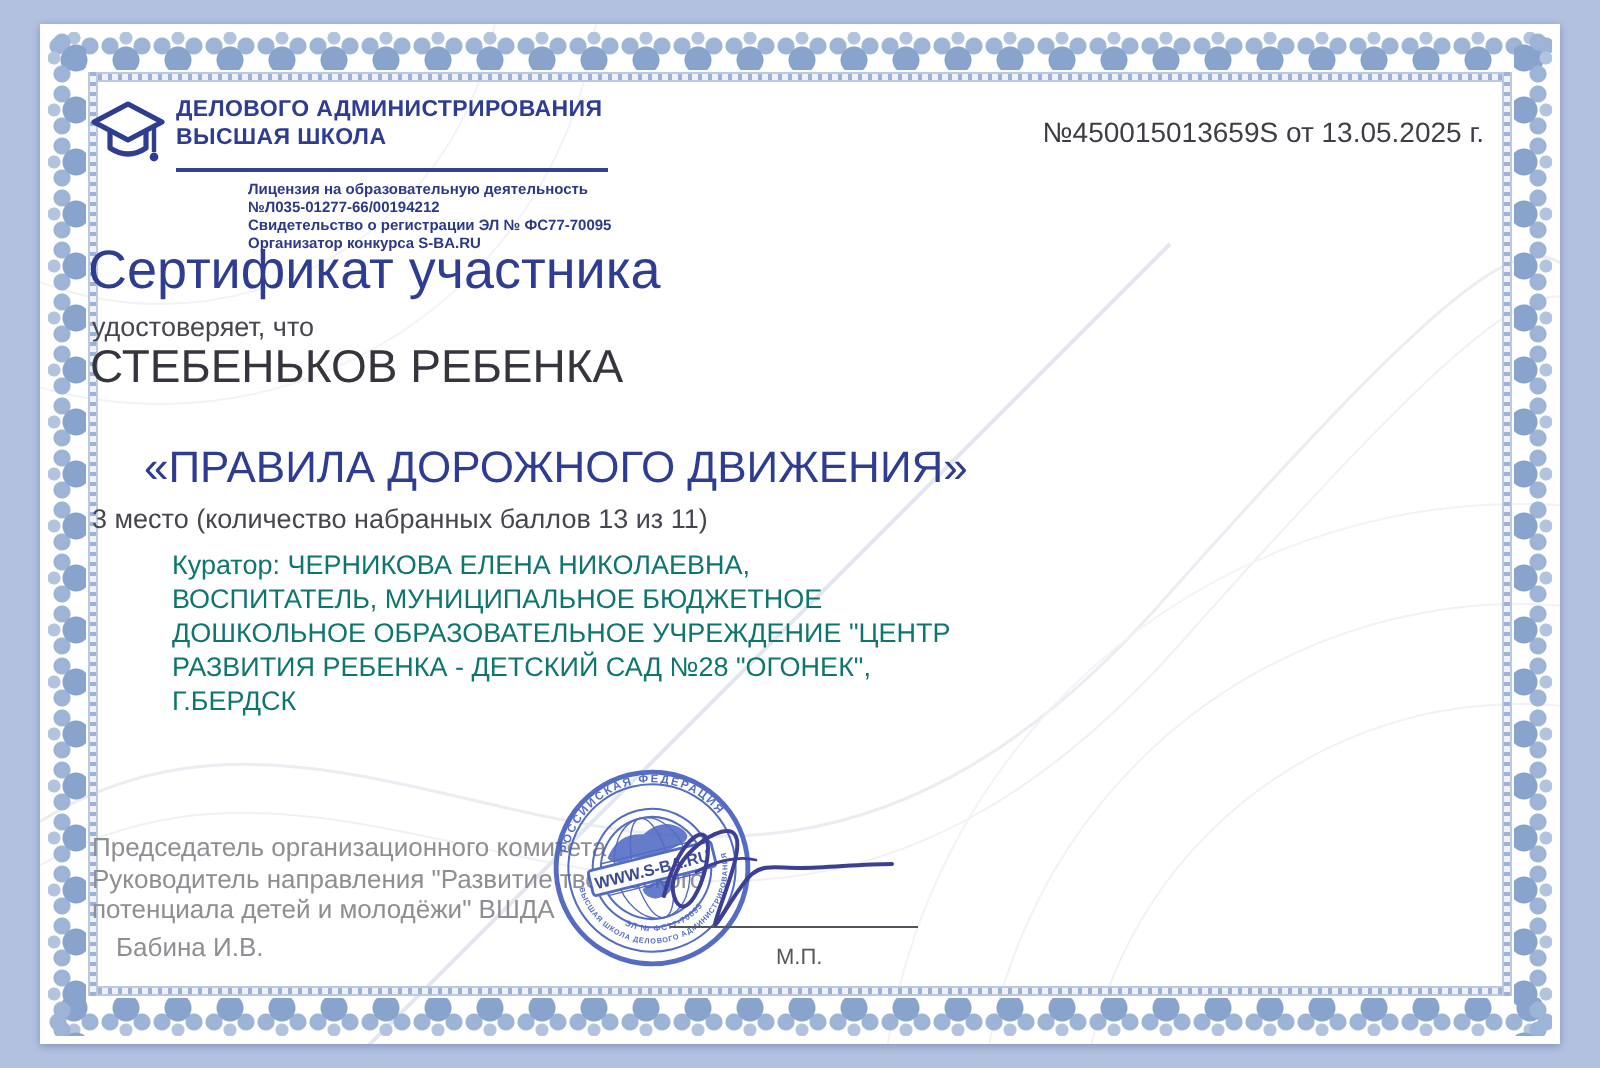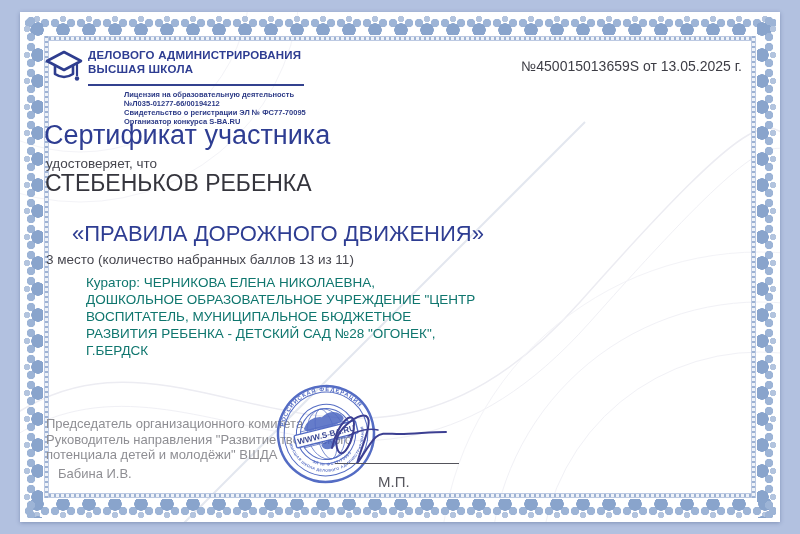--- a/index.html
+++ b/index.html
@@ -58,21 +58,21 @@
   .participant { left:25px; top:158px; font-size:23px; color:#35353d; }
   .participation { left:26px; top:189px; font-size:14px; color:#46464e; }
   .olympiad { left:24px; top:209px; font-size:22px;margin-left:28px; }
   .result { left:26px; top:240px; font-size:13.5px; color:#46464e; }
   .curator { left:26px; top:262px; font-size:13.5px; line-height:17px; color:#0f766e;margin-left:40px; }
   .footer { left:26px; top:404px; font-size:13px; line-height:15.5px; color:#8e8e93; }
   .signer { margin-top:3px;margin-left:12px; }
   .stamp { left:255px; top:371px; width:102px; height:102px; transform:rotate(-14deg); opacity:.92; }
   .signature { left:298px; top:390px; width:156px; height:66px; }
   .sig-line { left:315px; top:451px; width:124px; height:1px; background:#53535b; }
-  .mp { left:358px; top:461px; font-size:15px; color:#57575e; }
+  .mp { left:368px; top:461px; font-size:11px; color:#57575e; }
 </style>
 </head>
 <body>
 
 <div class="card">
 
   <svg class="watermark" viewBox="0 0 760 510" fill="none">
     <path d="M-40 430 C 150 250 320 560 560 290 S 740 130 820 190" stroke="#ececf2" stroke-width="1.5"></path>
     <path d="M-40 450 C 150 280 330 580 570 310 S 750 150 830 210" stroke="#f0f0f5" stroke-width="1"></path>
     <path d="M150 525 L 565 110" stroke="#e3e7ef" stroke-width="2"></path>
@@ -114,22 +114,22 @@
   <div class="abs cert-number">№450015013659S от 13.05.2025 г.</div>
 
   <div class="abs title navy">Сертификат участника</div>
   <div class="abs certifies">удостоверяет, что</div>
   <div class="abs participant">СТЕБЕНЬКОВ РЕБЕНКА</div>
   <div class="abs olympiad navy">«ПРАВИЛА ДОРОЖНОГО ДВИЖЕНИЯ»</div>
   <div class="abs result">3 место (количество набранных баллов 13 из 11)</div>
 
   <div class="abs curator">
     <div>Куратор: ЧЕРНИКОВА ЕЛЕНА НИКОЛАЕВНА,</div>
+    <div>ВОСПИТАТЕЛЬ, МУНИЦИПАЛЬНОЕ БЮДЖЕТНОЕ</div>
     <div>ДОШКОЛЬНОЕ ОБРАЗОВАТЕЛЬНОЕ УЧРЕЖДЕНИЕ "ЦЕНТР</div>
-    <div>ВОСПИТАТЕЛЬ, МУНИЦИПАЛЬНОЕ БЮДЖЕТНОЕ</div>
     <div>РАЗВИТИЯ РЕБЕНКА - ДЕТСКИЙ САД №28 "ОГОНЕК",</div>
     <div>Г.БЕРДСК</div>
   </div>
 
   <div class="abs footer">
     <div>Председатель организационного комитета</div>
     <div>Руководитель направления "Развитие творческого</div>
     <div>потенциала детей и молодёжи" ВШДА</div>
     <div class="signer">Бабина И.В.</div>
   </div>

